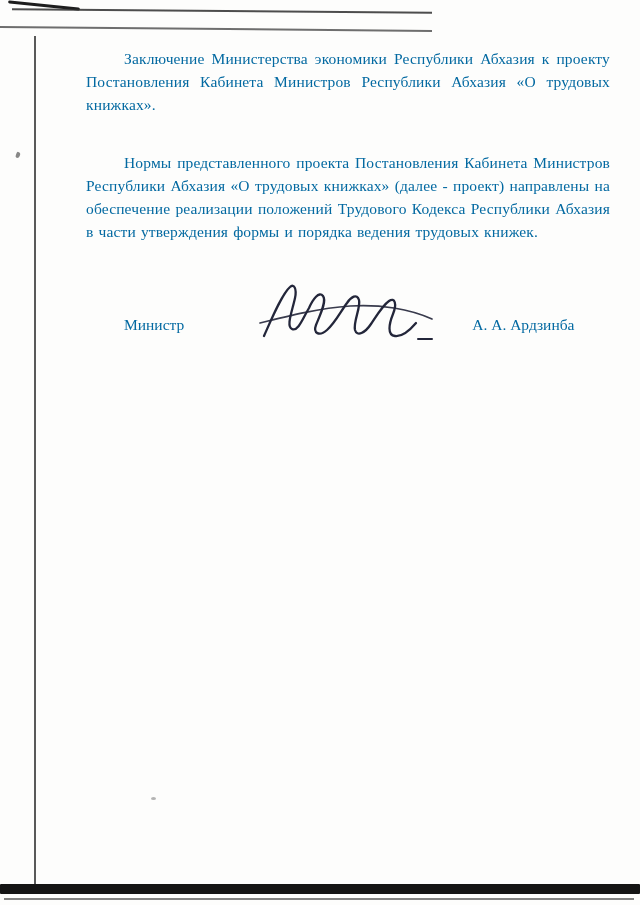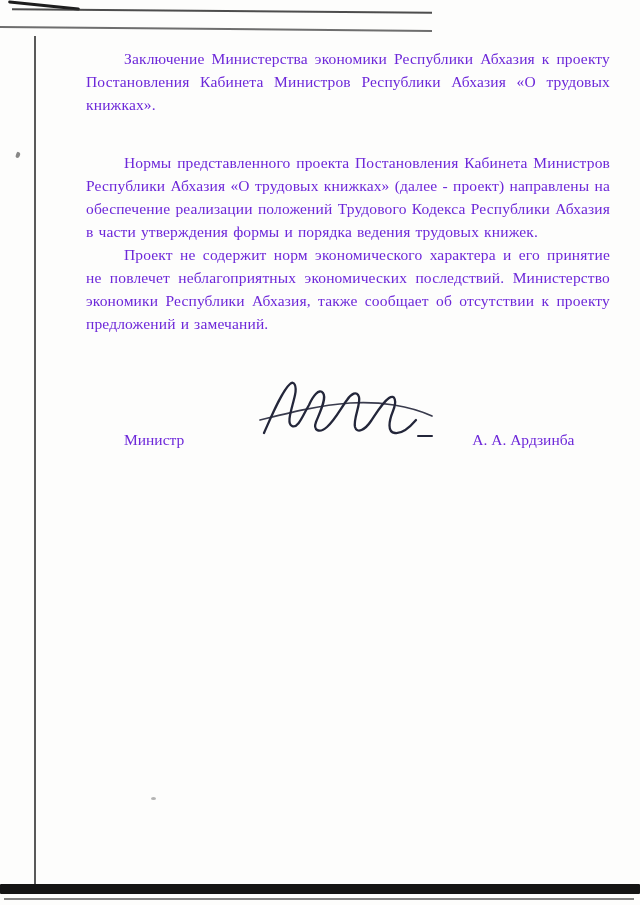--- a/index.html
+++ b/index.html
@@ -66,39 +66,39 @@
   .speck-2 {
     left: 151px; top: 797px; width: 5px; height: 3px;
     background: #777; opacity: .55; border-radius: 50%;
   }
   
   .content {
     position: absolute;
     left: 86px;
     top: 47px;
     width: 524px;
-    color: #6d28d9;
+    color: #0369a1;
     font-size: 15.5px;
     line-height: 23px;
   }
   .content p {
     margin: 0;
     text-align: justify;
     text-indent: 38px;
     letter-spacing: 0.15px;
     word-spacing: 1px;
   }
   p.gap-before {
     margin-top: 35px;
   }
   
   .sig-row {
     margin-top: 46px;
     display: flex;
-    align-items: flex-end;
+    align-items: center;
     height: 70px;
   }
   .sig-title {
     margin-left: 38px;
     white-space: nowrap;
   }
   .sig-scribble {
     margin-left: 74px;
     margin-top: -16px;
     flex: 0 0 auto;
@@ -118,21 +118,20 @@
   <div class="artifact top-stroke-3"></div>
   <div class="artifact left-edge-line"></div>
   <div class="artifact bottom-bar"></div>
   <div class="artifact bottom-thin-line"></div>
   <div class="artifact speck-1"></div>
   <div class="artifact speck-2"></div>
 
   <div class="content">
     <p>Заключение Министерства экономики Республики Абхазия к проекту Постановления Кабинета Министров Республики Абхазия «О трудовых книжках».</p>
     <p class="gap-before">Нормы представленного проекта Постановления Кабинета Министров Республики Абхазия «О трудовых книжках» (далее - проект) направлены на обеспечение реализации положений Трудового Кодекса Республики Абхазия в части утверждения формы и порядка ведения трудовых книжек.</p>
-    <p>Проект не содержит норм экономического характера и его принятие не повлечет неблагоприятных экономических последствий. Министерство экономики Республики Абхазия, также сообщает об отсутствии к проекту предложений и замечаний.</p>
 
     <div class="sig-row">
       <span class="sig-title">Министр</span>
 
       <span class="sig-scribble">
         <svg width="180" height="70" viewBox="0 0 180 70" xmlns="http://www.w3.org/2000/svg">
           <g fill="none" stroke="#23263a" stroke-linecap="round">
             <path stroke-width="2.3" d="M6,58 C14,40 24,16 32,9 C36,5 39,11 37,20
                  C34,34 28,48 34,51 C40,54 45,40 51,30
                  C55,21 61,13 65,18 C69,23 62,37 58,47

